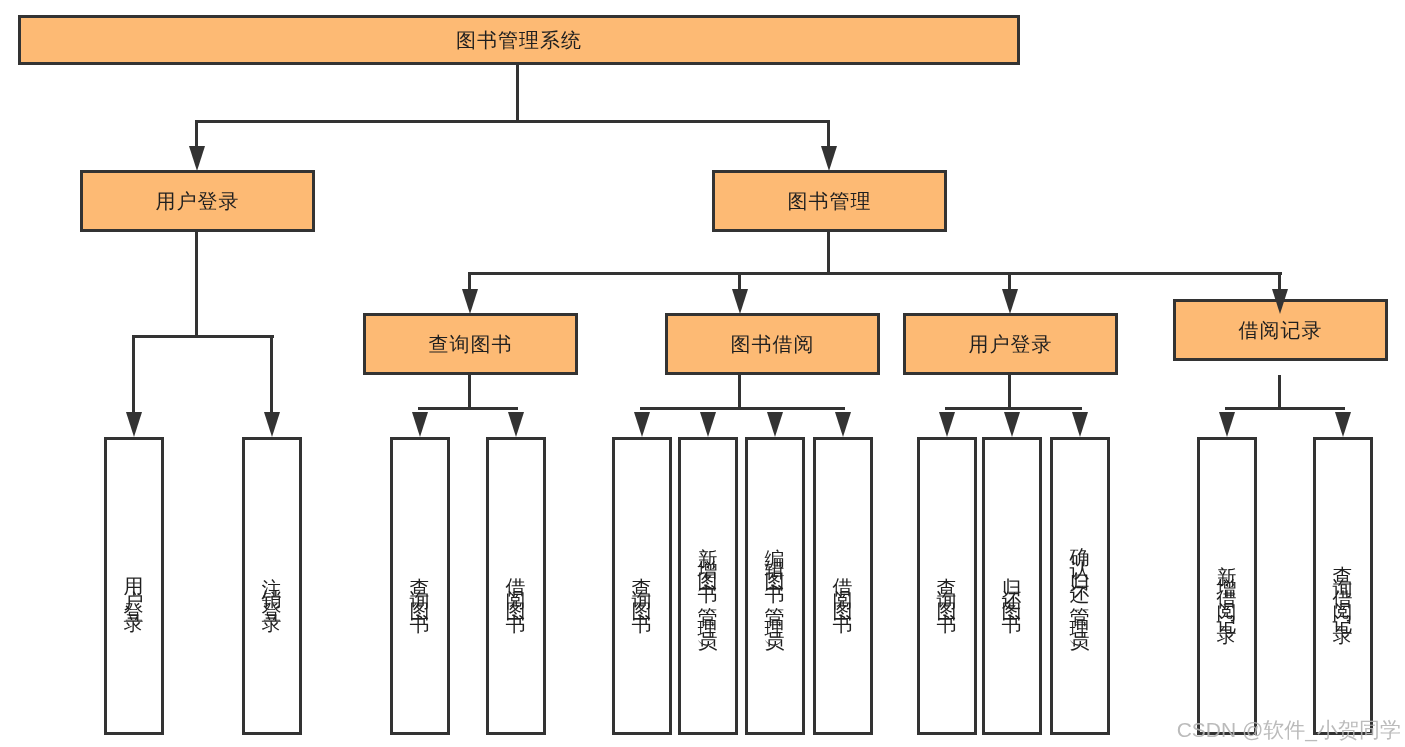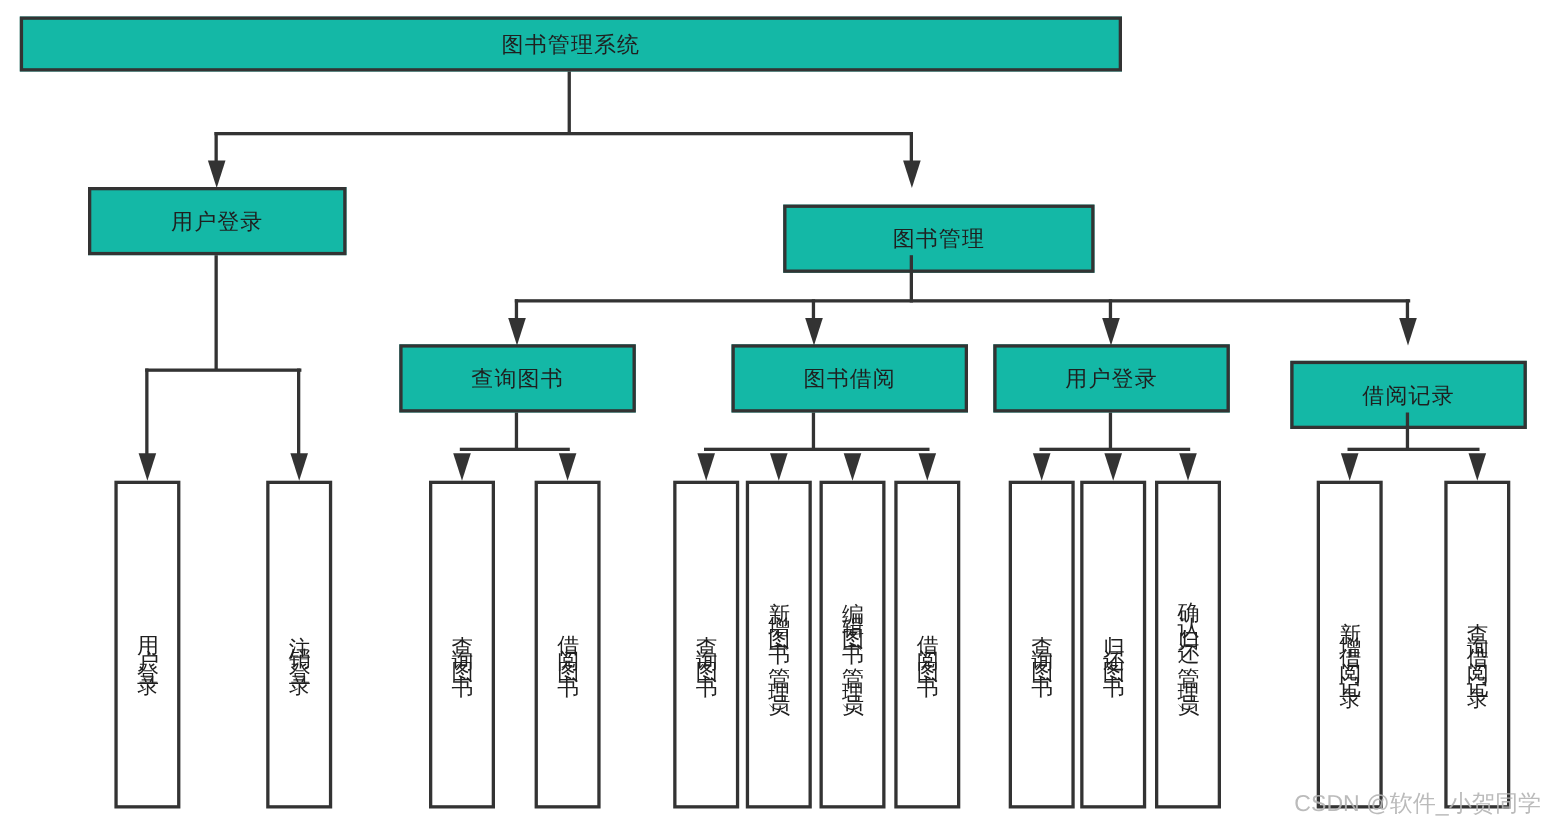--- a/index.html
+++ b/index.html
@@ -8,21 +8,21 @@
     width: 1405px;
     height: 747px;
     background: #ffffff;
     overflow: hidden;
     font-family: "Liberation Sans", "DejaVu Sans", sans-serif;
   }
   .hbox {
     position: absolute;
     box-sizing: border-box;
     border: 3px solid #333333;
-    background: #14b8a6;
+    background: #fdba74;
     display: flex;
     align-items: center;
     justify-content: center;
   }
   .hbox .label {
     font-size: 20px;
     color: #1f1f1f;
     letter-spacing: 1px;
     white-space: nowrap;
   }
@@ -76,34 +76,34 @@
 
 <div class="canvas">
 
   <div class="hbox" style="left:18px;top:15px;width:1002px;height:50px;">
     <span class="label">图书管理系统</span>
   </div>
 
   <div class="hbox" style="left:80px;top:170px;width:235px;height:62px;">
     <span class="label">用户登录</span>
   </div>
-  <div class="hbox" style="left:712px;top:170px;width:283px;height:62px;margin-top:16px;">
+  <div class="hbox" style="left:712px;top:170px;width:235px;height:62px;">
     <span class="label">图书管理</span>
   </div>
 
   <div class="hbox" style="left:363px;top:313px;width:215px;height:62px;">
     <span class="label">查询图书</span>
   </div>
   <div class="hbox" style="left:633px;top:313px;width:215px;height:62px;margin-left:32px;">
     <span class="label">图书借阅</span>
   </div>
   <div class="hbox" style="left:903px;top:313px;width:215px;height:62px;">
     <span class="label">用户登录</span>
   </div>
-  <div class="hbox" style="left:1173px;top:328px;width:215px;height:62px;">
+  <div class="hbox" style="left:1173px;top:299px;width:215px;height:62px;">
     <span class="label">借阅记录</span>
   </div>
 
   <div class="leaf" style="left:104px;">
     <span class="vtext">用户登录</span>
   </div>
   <div class="leaf" style="left:242px;">
     <span class="vtext">注销登录</span>
   </div>
 

